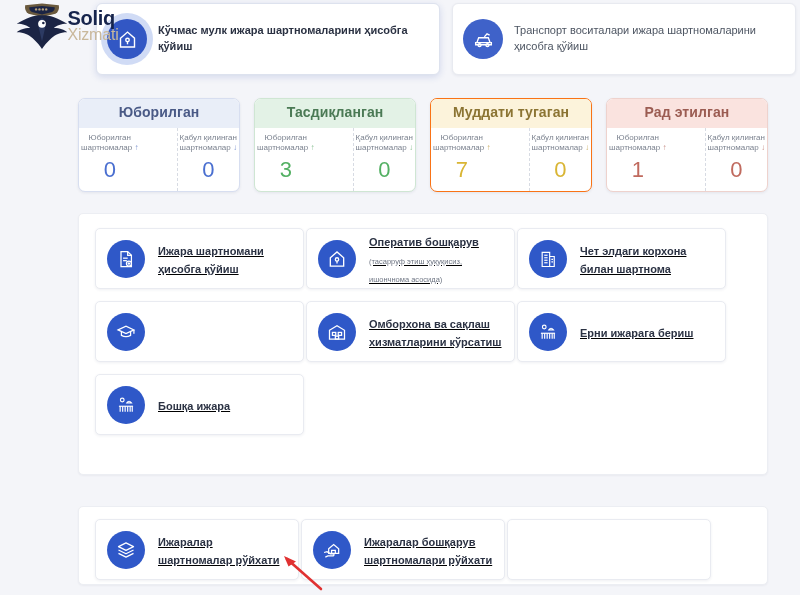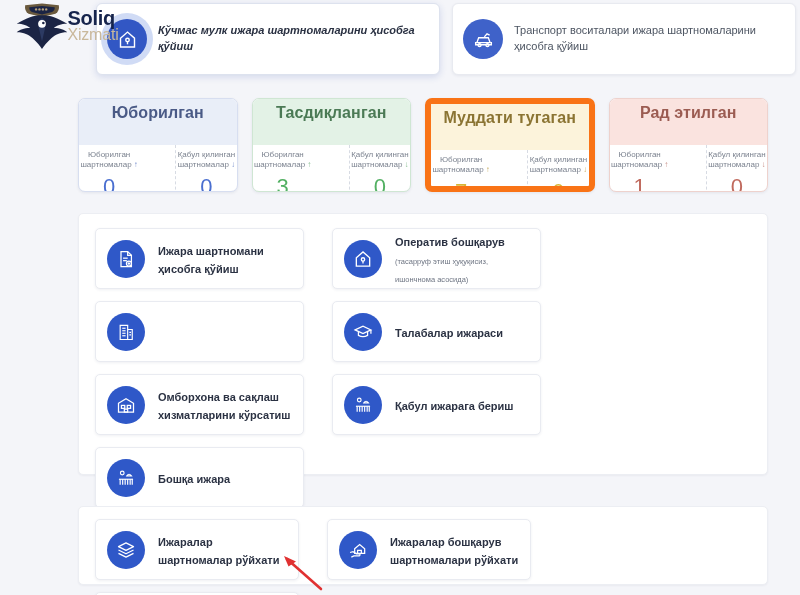--- a/index.html
+++ b/index.html
@@ -47,39 +47,39 @@
     display: flex; align-items: center; justify-content: center;
   }
   .topcard.active .tc-icon {
     background: #3257c4;
     box-shadow: 0 0 0 6px rgba(86,124,220,.28);
   }
   .tc-icon svg { width: 21px; height: 21px; display: block; }
   .tc-label {
     font-size: 11px; color: #4d5562; line-height: 1.42; font-weight: 500;
   }
-  .topcard.active .tc-label { color: #2a3142; font-weight: bold; font-style: italic; }
+  .topcard.active .tc-label { color: #2a3142; font-weight: bold; }
 
   
   .statusrow {
     position: absolute; left: 78px; top: 98px;
     width: 690px; height: 94px;
     display: flex; gap: 14px;
   }
   .stat {
     flex: 1 1 0;
     background: #ffffff;
     border-radius: 7px;
     overflow: hidden;
     display: flex; flex-direction: column;
     box-shadow: 0 1px 3px rgba(30,40,80,.08);
   }
   .stat-head {
-    text-align: center; font-size: 16px; font-weight: bold;
-    padding: 5px 2px 23px; letter-spacing: .1px;
+    text-align: center; font-size: 14px; font-weight: bold;
+    padding: 5px 2px 8px; letter-spacing: .1px;
   }
   .stat-body { flex: 1; display: flex; gap: 36px; }
   .stat-cell {
     flex: 1 1 0; display: flex; flex-direction: column;
     align-items: center; justify-content: flex-start;
     padding-top: 5px;
   }
   .stat-cell + .stat-cell { border-left: 1px dashed #d7dbe3; }
   .stat-sub {
     font-size: 8px; color: #7b828f; text-align: center; line-height: 1.3;
@@ -90,42 +90,42 @@
   .stat.s-blue   { border: 1px solid #d7def0; }
   .stat.s-blue   .stat-head { background: #e9eef8; color: #4a5a86; }
   .stat.s-blue   .stat-num  { color: #4a6fd0; }
   .stat.s-blue   .stat-arrow{ color: #7f95cf; }
 
   .stat.s-green  { border: 1px solid #cfe6d3; }
   .stat.s-green  .stat-head { background: #e3f2e6; color: #4b7a55; }
   .stat.s-green  .stat-num  { color: #53b063; }
   .stat.s-green  .stat-arrow{ color: #8cc095; }
 
-  .stat.s-yellow { border: 6px solid #f97316; }
+  .stat.s-yellow { border: 1px solid #f97316; }
   .stat.s-yellow .stat-head { background: #fcf3db; color: #8b7433; }
   .stat.s-yellow .stat-num  { color: #d9b534; }
   .stat.s-yellow .stat-arrow{ color: #c9ae66; }
 
   .stat.s-red    { border: 1px solid #eed2cd; }
   .stat.s-red    .stat-head { background: #fae3df; color: #9b5c52; }
   .stat.s-red    .stat-num  { color: #c06a5e; }
   .stat.s-red    .stat-arrow{ color: #c79189; }
 
   
   .panel {
     position: absolute;
     background: #ffffff;
     border: 1px solid #eceef3;
     border-radius: 5px;
     box-shadow: 0 1px 2px rgba(30,40,80,.05);
   }
   .panel-main { left: 78px; top: 213px; width: 690px; height: 262px; padding: 14px 16px; }
   .panel-list { left: 78px; top: 506px; width: 690px; height: 79px; padding: 12px 16px; }
 
-  .grid { display: flex; flex-wrap: wrap; gap: 12px 28px; }
+  .grid { display: flex; flex-wrap: wrap; gap: 12px 2px; text-decoration: underline; }
   .mcard {
     background: #ffffff;
     border: 1px solid #e9ebf1;
     border-radius: 5px;
     box-shadow: 0 1px 3px rgba(30,40,80,.07);
     display: flex; align-items: center;
     gap: 13px;
     padding: 9px 11px;
     height: 61px;
   }
@@ -302,32 +302,32 @@
             <path d="M5 4 H14 V21 H5 Z"></path>
             <path d="M14 9 H19.5 V21 H14"></path>
             <path d="M7.5 7.5 H11.5"></path>
               <path d="M7.5 10.5 H11.5"></path>
             <path d="M7.5 13.5 H11.5"></path>
               <path d="M7.5 16.5 H11.5"></path>
             <path d="M16 12.5 H18"></path>
               <path d="M16 15.5 H18"></path>
           </svg>
         </span>
+        <span class="m-text">
+          <span class="m-label">Чет элдаги корхона билан шартнома</span>
+        </span>
       </div>
 
       <div class="mcard">
         <span class="m-icon">
           <svg viewBox="0 0 24 24" fill="none" stroke="#ffffff" stroke-width="1.5">
             <path d="M2.5 9.5 L12 5 L21.5 9.5 L12 14 Z"></path>
             <path d="M6.5 11.5 V16 Q12 19 17.5 16 V11.5"></path>
             <path d="M21.5 9.5 V14"></path>
           </svg>
-        </span>
-        <span class="m-text">
-          <span class="m-label">Талабалар ижараси</span>
         </span>
       </div>
 
       <div class="mcard">
         <span class="m-icon">
           <svg viewBox="0 0 24 24" fill="none" stroke="#ffffff" stroke-width="1.5">
             <path d="M3 10 L12 4.5 L21 10 V20.5 H3 Z"></path>
             <rect x="6.5" y="12.5" width="4" height="3.5"></rect>
             <rect x="13.5" y="12.5" width="4" height="3.5"></rect>
             <rect x="10" y="17" width="4" height="3.5"></rect>
@@ -346,21 +346,21 @@
             <path d="M3.5 13.5 H20.5"></path>
             <path d="M5 13.5 V20"></path>
               <path d="M8 13.5 V20"></path>
               <path d="M11 13.5 V20"></path>
             <path d="M14 13.5 V20"></path>
               <path d="M17 13.5 V20"></path>
               <path d="M19.5 13.5 V20"></path>
           </svg>
         </span>
         <span class="m-text">
-          <span class="m-label">Қабул ижарага бериш</span>
+          <span class="m-label">Ерни ижарага бериш</span>
         </span>
       </div>
 
       <div class="mcard">
         <span class="m-icon">
           <svg viewBox="0 0 24 24" fill="none" stroke="#ffffff" stroke-width="1.4">
             <circle cx="7.5" cy="6" r="2.2"></circle>
             <path d="M13 9.5 Q15.5 5.5 18.5 9.5 Z"></path>
             <path d="M3.5 13.5 H20.5"></path>
             <path d="M5 13.5 V20"></path>

